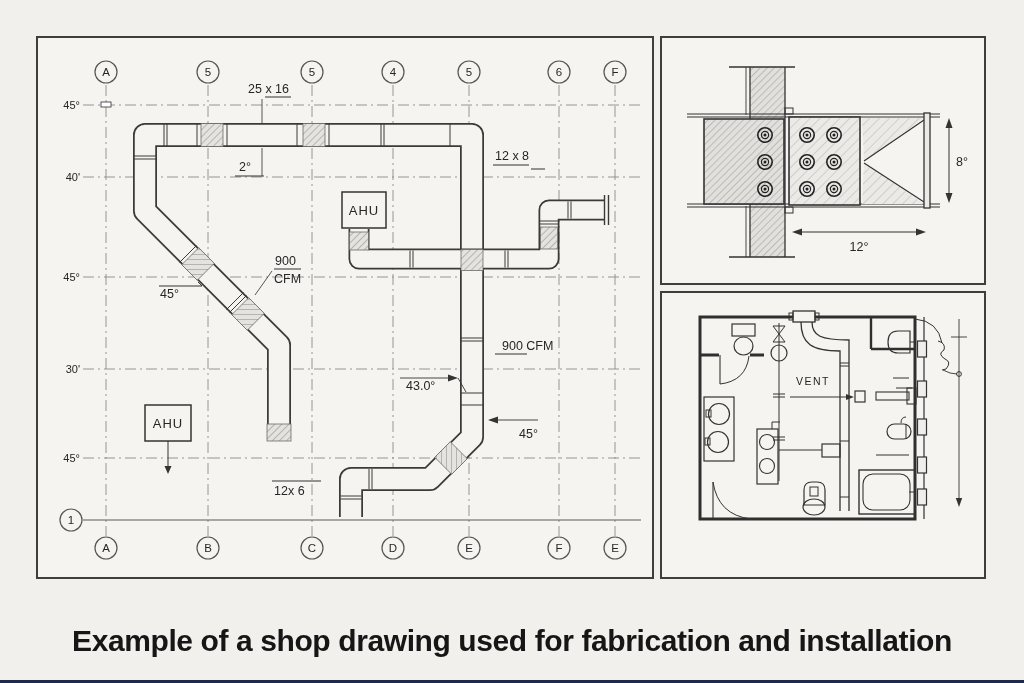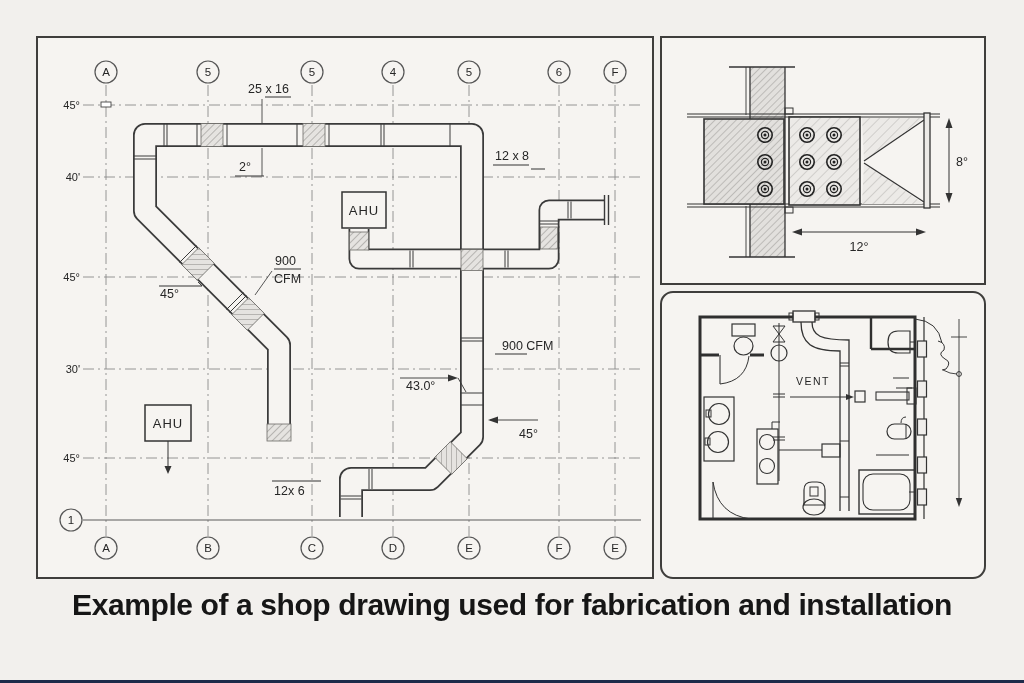--- a/index.html
+++ b/index.html
@@ -1,30 +1,30 @@
 <!DOCTYPE html>
 <html><head>
 <meta charset="utf-8">
 <style>
   html,body{margin:0;padding:0;background:#e8e6e3;}
   .stage{position:relative;width:1024px;height:683px;background:#f2f0ed;overflow:hidden;
          font-family:"Liberation Sans",sans-serif;}
   .panel{position:absolute;background:#f6f4f1;border:2px solid #3f3e3c;box-sizing:border-box;}
   #main-panel{left:36px;top:36px;width:618px;height:543px;}
   #detail-top{left:660px;top:36px;width:326px;height:249px;}
-  #detail-bottom{left:660px;top:291px;width:326px;height:288px;border-radius:13px;}
+  #detail-bottom{left:660px;top:291px;width:326px;height:288px;}
   .panel svg{display:block;width:100%;height:100%;}
   svg text{font-family:"Liberation Sans",sans-serif;fill:#262626;}
   .bub{font-size:11.5px;}
   .rowlab{font-size:11px;}
   .ann{font-size:12.5px;}
   .ahu{font-size:13px;letter-spacing:1px;}
   .dim{font-size:12.5px;}
   .vent{font-size:10.5px;letter-spacing:1.5px;}
-  #caption{position:absolute;left:0;right:0;top:588px;height:46px;text-align:center;
+  #caption{position:absolute;left:0;right:0;top:624px;height:46px;text-align:center;
            font-size:30px;font-weight:700;letter-spacing:-0.4px;color:#161616;}
   #footer-bar{position:absolute;left:0;right:0;bottom:0;height:3px;background:#1d2b4a;}
 </style>
 </head>
 <body>
 
 <div class="stage">
 
   <div class="panel" id="main-panel">
     <svg viewBox="0 0 614 539">

